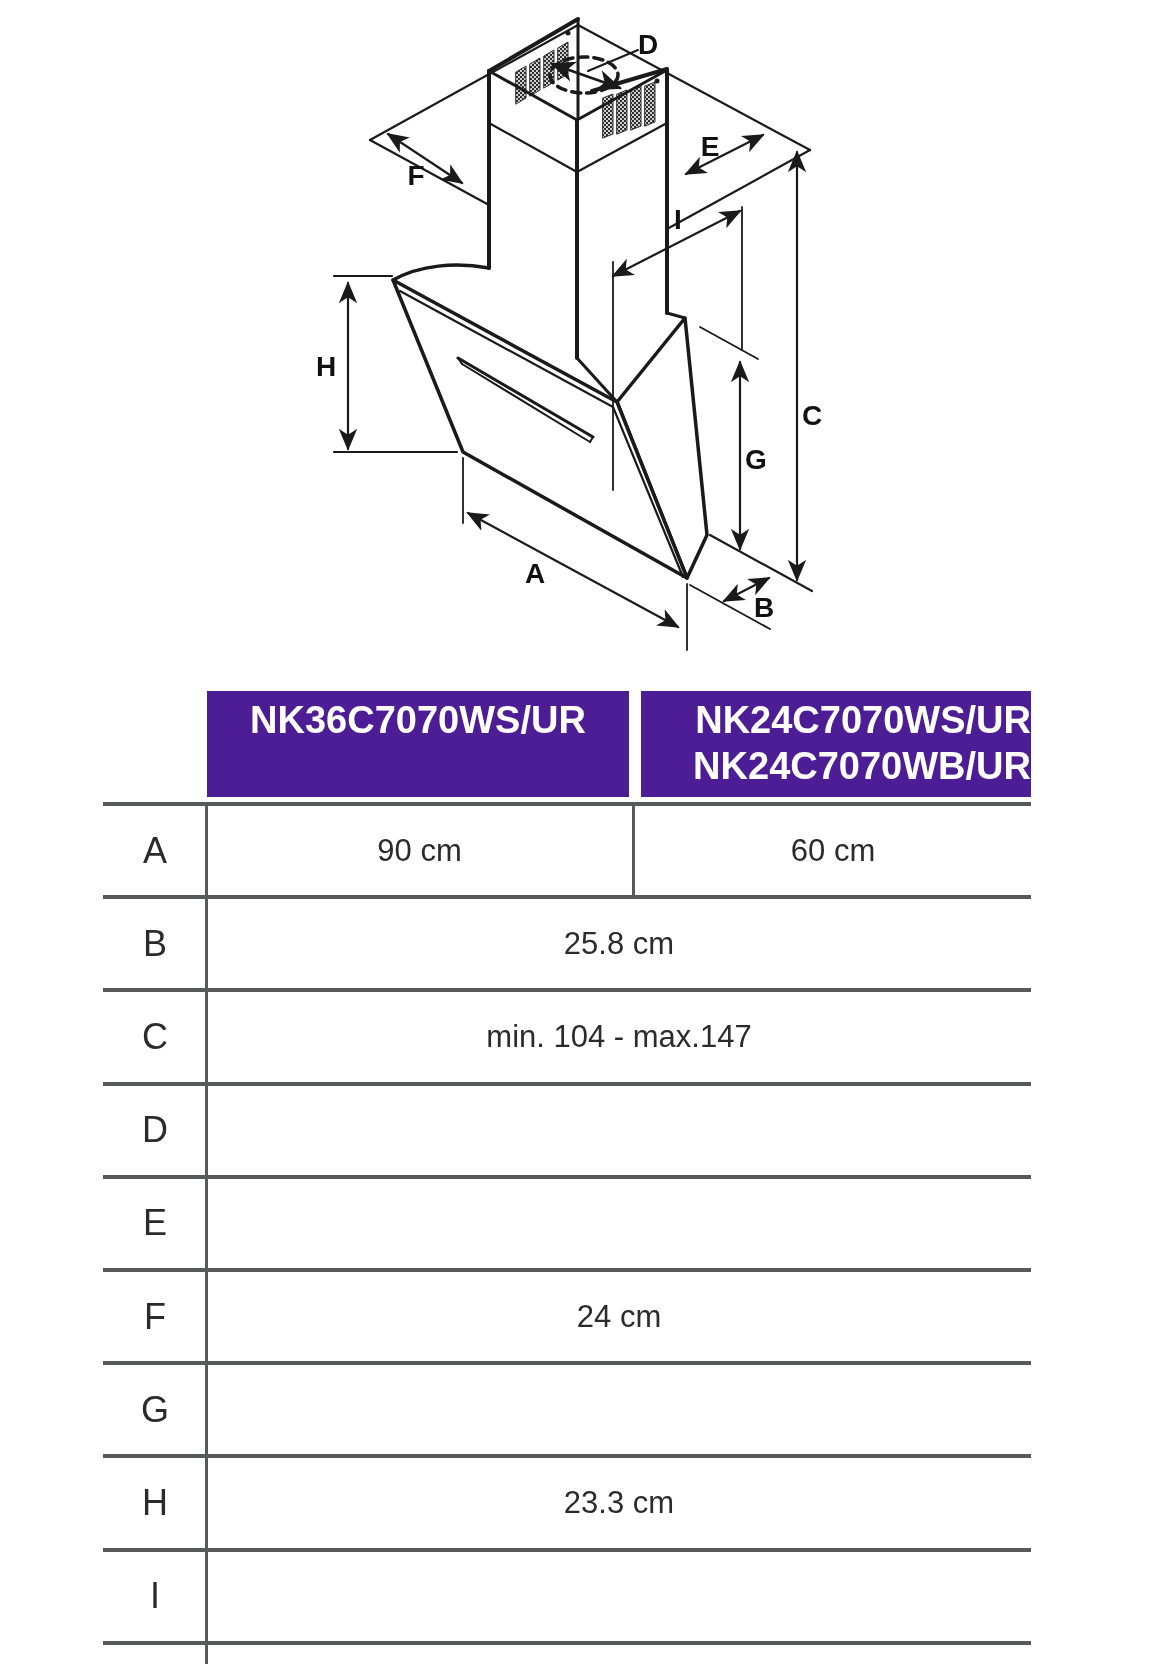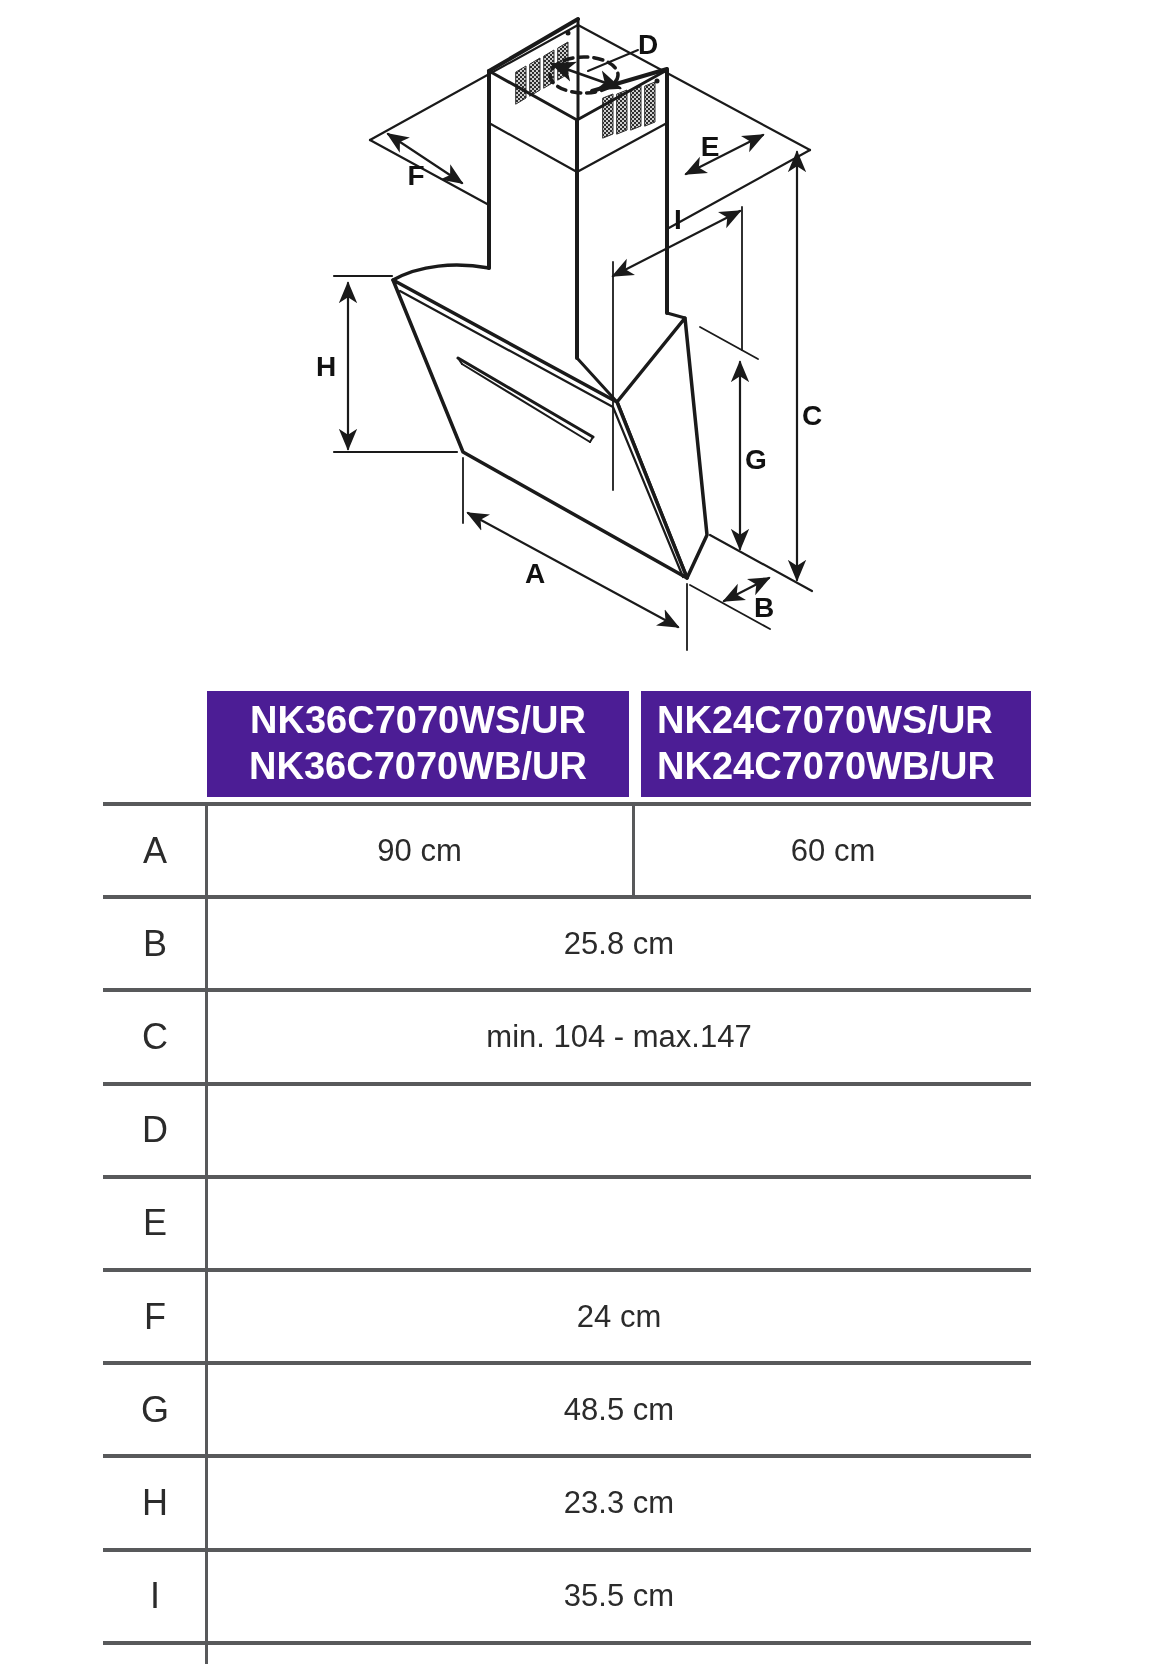--- a/index.html
+++ b/index.html
@@ -5,21 +5,21 @@
   html,body{margin:0;padding:0;background:#ffffff;}
   body{width:1156px;height:1674px;position:relative;overflow:hidden;
        font-family:"Liberation Sans",sans-serif;color:#2b2b2b;}
   .diagram{position:absolute;left:0;top:0;width:1156px;height:660px;}
   .dim-label{font-family:"Liberation Sans",sans-serif;font-weight:bold;font-size:28px;fill:#111;}
   
   .hdr{position:absolute;top:691px;height:106px;background:#4c1d95;color:#fff;
        font-weight:bold;font-size:38px;line-height:46px;box-sizing:border-box;
        padding-top:6px;overflow:hidden;white-space:nowrap;}
   .hdr-left{left:207px;width:422px;text-align:center;}
-  .hdr-right{left:641px;width:390px;text-align:left;padding-left:16px;}
+  .hdr-right{left:641px;width:390px;text-align:right;padding-left:16px;}
   .rows{position:absolute;left:103px;top:802px;width:928px;
         border-bottom:4px solid #58595b;}
   .srow{display:flex;height:93.2px;box-sizing:border-box;border-top:4px solid #58595b;}
   .cell{display:flex;align-items:center;justify-content:center;box-sizing:border-box;}
   .rlabel{width:104px;font-size:36px;color:#2b2b2b;}
   .val{font-size:31px;color:#2b2b2b;}
   .val-full{width:824px;}
   .val-left{width:428px;border-right:3px solid #58595b;}
   .val-right{width:396px;text-align:right;}
   .vdiv{position:absolute;left:205px;top:802px;width:3px;height:862px;background:#58595b;}
@@ -139,21 +139,20 @@
     <text class="dim-label" x="326" y="376">H</text>
     <text class="dim-label" x="812" y="425">C</text>
     <text class="dim-label" x="756" y="469">G</text>
     <text class="dim-label" x="535" y="583">A</text>
     <text class="dim-label" x="764" y="617">B</text>
   </g>
 </svg>
 
 <div class="hdr hdr-left">
   <div>NK36C7070WS/UR</div>
-  <div>NK36C7070WB/UR</div>
 </div>
 <div class="hdr hdr-right">
   <div>NK24C7070WS/UR</div>
   <div>NK24C7070WB/UR</div>
 </div>
 
 <div class="rows">
     <div class="srow">
       <div class="cell rlabel">A</div>
       <div class="cell val val-left">90 cm</div>
@@ -172,24 +171,22 @@
     </div>
     <div class="srow">
       <div class="cell rlabel">E</div>
     </div>
     <div class="srow">
       <div class="cell rlabel">F</div>
       <div class="cell val val-full">24 cm</div>
     </div>
     <div class="srow">
       <div class="cell rlabel">G</div>
-      <div class="cell val val-full">48.5 cm</div>
     </div>
     <div class="srow">
       <div class="cell rlabel">H</div>
       <div class="cell val val-full">23.3 cm</div>
     </div>
     <div class="srow">
       <div class="cell rlabel">I</div>
-      <div class="cell val val-full">35.5 cm</div>
     </div>
   </div>
 <div class="vdiv"></div>
 
 </body></html>

